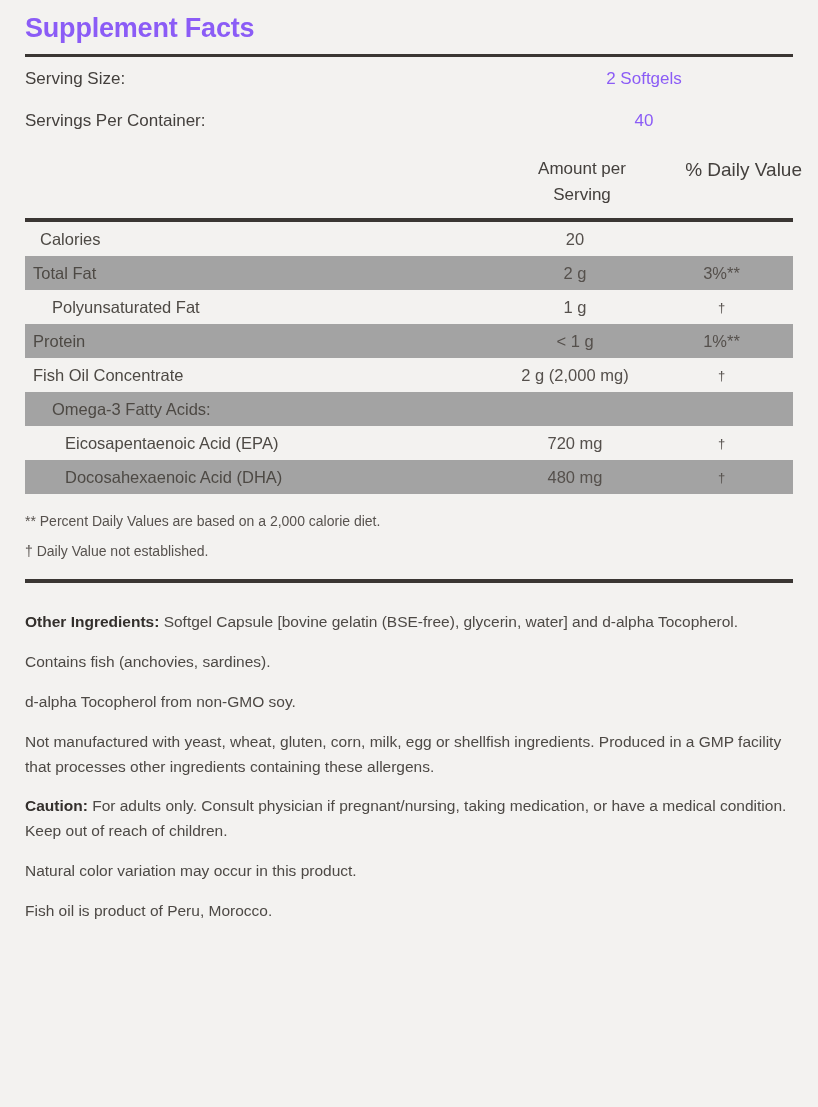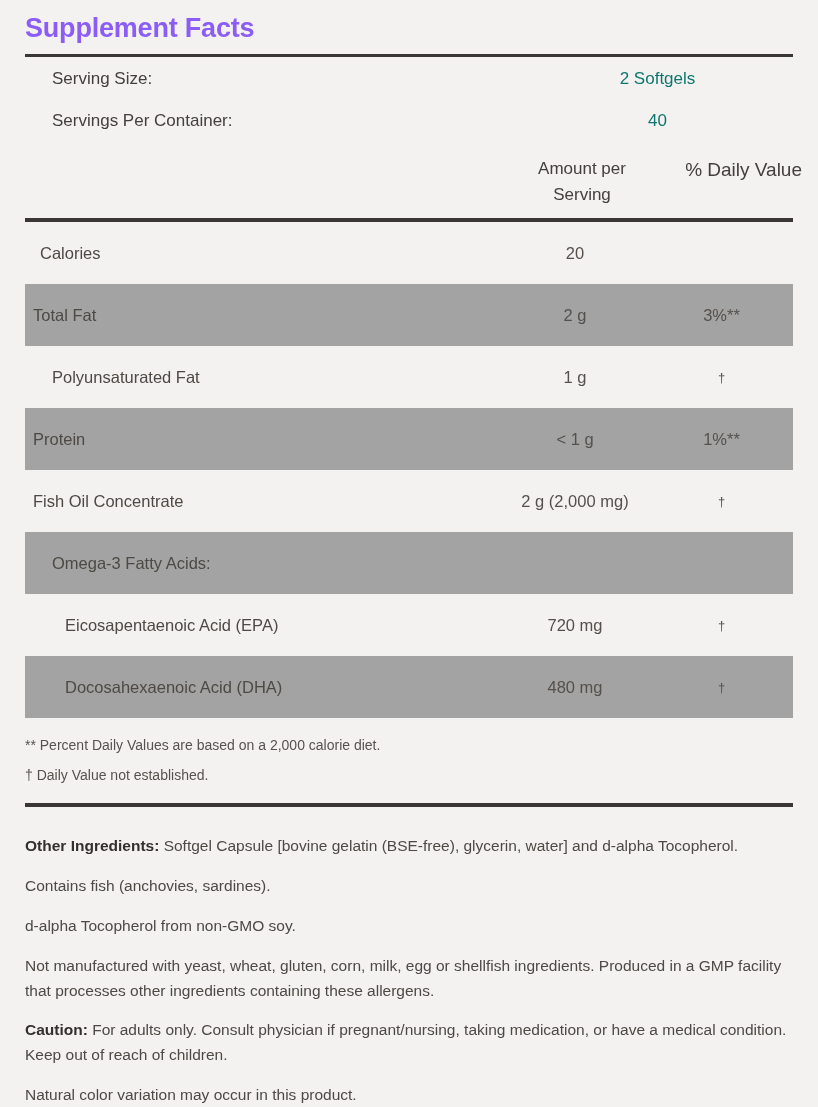--- a/index.html
+++ b/index.html
@@ -50,26 +50,25 @@
     display: flex;
     align-items: baseline;
     font-size: 17px;
     color: #44403d;
     padding: 12px 0 10px 0;
   }
   .serving-label {
     flex: 0 0 auto;
     width: 470px;
     text-align: left;
-    margin-left: 27px;
   }
   .serving-value {
     flex: 1 1 auto;
     text-align: center;
-    color: #0f766e;
+    color: #8b5cf6;
   }
 
   
   .col-head-row {
     display: flex;
     align-items: flex-end;
     padding-top: 14px;
     padding-bottom: 10px;
     gap: 7px;
   }
@@ -95,21 +94,21 @@
     padding-bottom: 24px;
   }
 
   
   .nutrient-table {
     margin: 0;
   }
   .nrow {
     display: flex;
     align-items: center;
-    height: 62px;
+    height: 34px;
     background: transparent;
   }
   .nrow.alt {
     background: #a3a3a3;
   }
   .ncell-name {
     flex: 0 0 auto;
     width: 470px;
     font-size: 16.5px;
     color: #4d4944;

